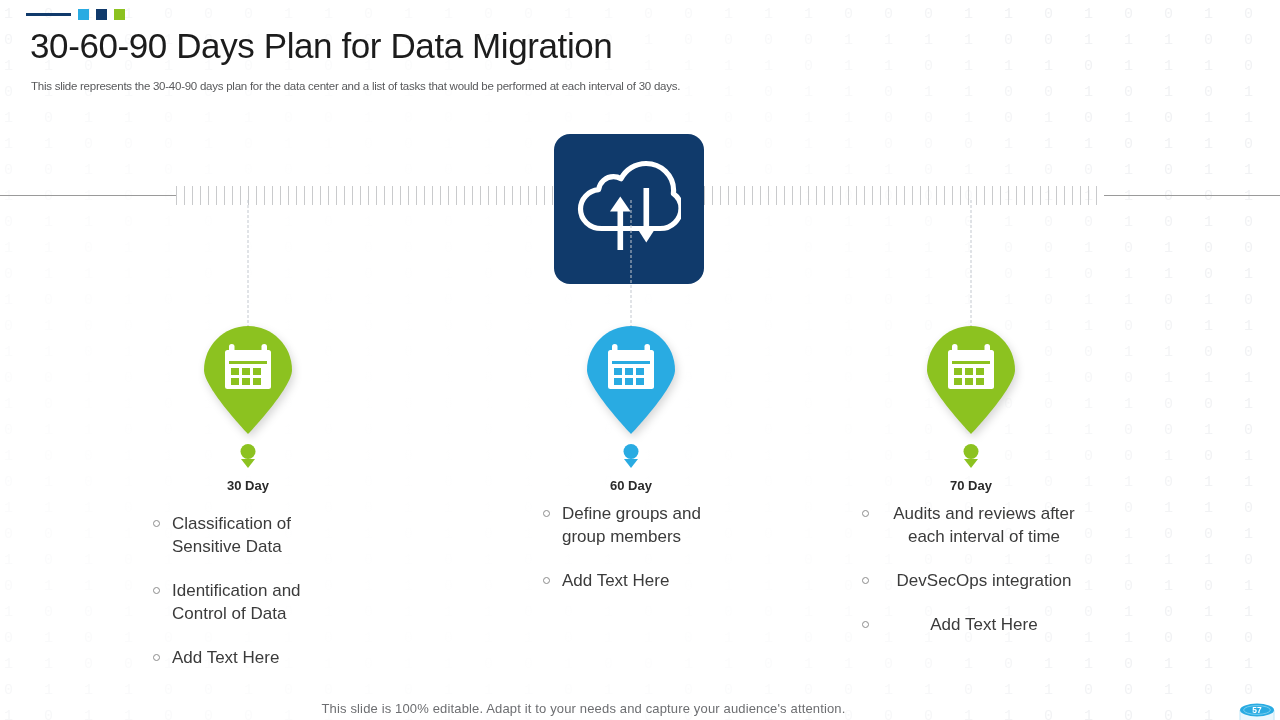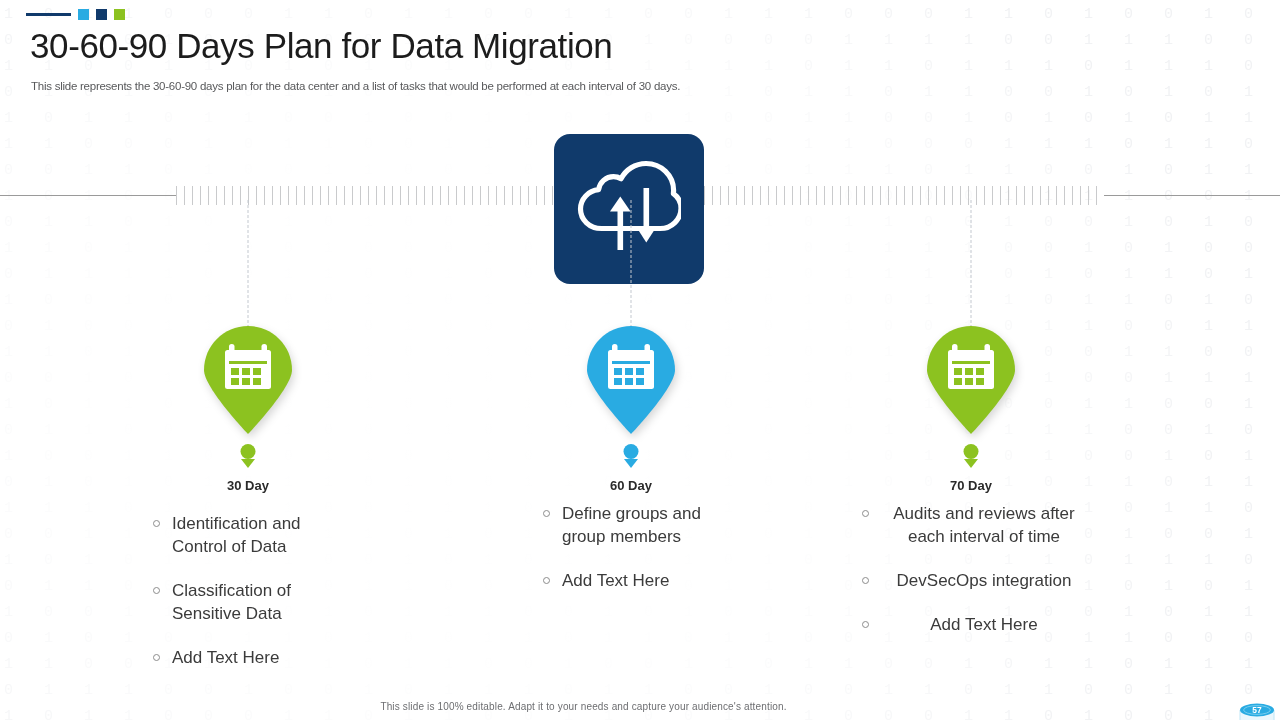--- a/index.html
+++ b/index.html
@@ -241,21 +241,21 @@
   #col-90 { left: 821px; }
   #col-90 .ms-list { left: 41px; width: 225px; top: 302px; text-align: center; }
 
   
   .footer {
     position: absolute;
     left: 0;
     top: 701px;
     width: 1167px;
     text-align: center;
-    font-size: 10px;
+    font-size: 13px;
     color: #6d6e71;
     letter-spacing: 0.15px;
   }
 
   
   .db-badge {
     position: absolute;
     left: 1236px;
     top: 686px;
     width: 42px;
@@ -275,21 +275,21 @@
   <div id="content">
 
     <div class="deco">
       <div class="deco-line"></div>
       <div class="deco-sq c1"></div>
       <div class="deco-sq c2"></div>
       <div class="deco-sq c3"></div>
     </div>
 
     <div class="title">30-60-90 Days Plan for Data Migration</div>
-    <div class="subtitle">This slide represents the 30-60-90 days plan for the data center and a list of tasks that would be performed at each interval of 30 days.</div>
+    <div class="subtitle">This slide represents the 30-40-90 days plan for the data center and a list of tasks that would be performed at each interval of 30 days.</div>
 
     <div class="axis-line left"></div>
     <div class="axis-ticks"></div>
     <div class="axis-line right"></div>
 
     <div class="cloud-card">
       <span>
         <svg width="104" height="98" viewBox="0 0 104 98" fill="none">
           <path d="M28.5 68.5 C16.5 68.5 7.5 59.8 7.5 49 C7.5 38.9 15.4 30.7 25.6 29.7
                    C26.6 22.3 32.9 16.6 40.5 16.6 C43.3 16.6 45.9 17.4 48.1 18.7
@@ -324,22 +324,22 @@
               <rect x="40" y="52" width="8" height="7"></rect>
               <rect x="51" y="52" width="8" height="7"></rect>
             </g>
           </svg>
         </div>
         <div class="ms-dot" style="background:#8cc220"></div>
         <div class="ms-tri" style="border-top-color:#8cc220"></div>
       </div>
       <div class="ms-title">30 Day</div>
       <ul class="ms-list">
+        <li class="ms-item">Classification of Sensitive Data</li>
         <li class="ms-item">Identification and Control of Data</li>
-        <li class="ms-item">Classification of Sensitive Data</li>
         <li class="ms-item">Add Text Here</li>
       </ul>
     </div>
 
     <div class="milestone" id="col-60">
       <div class="ms-connector"></div>
       <div class="ms-pin-wrap">
         <div class="ms-pin">
           <svg width="92" height="110" viewBox="0 0 92 110">
             <path d="M46 108 C46 108 90 62 90 44 C90 19.7 70.3 0 46 0 C21.7 0 2 19.7 2 44 C2 62 46 108 46 108 Z" fill="#29abe2"></path>

